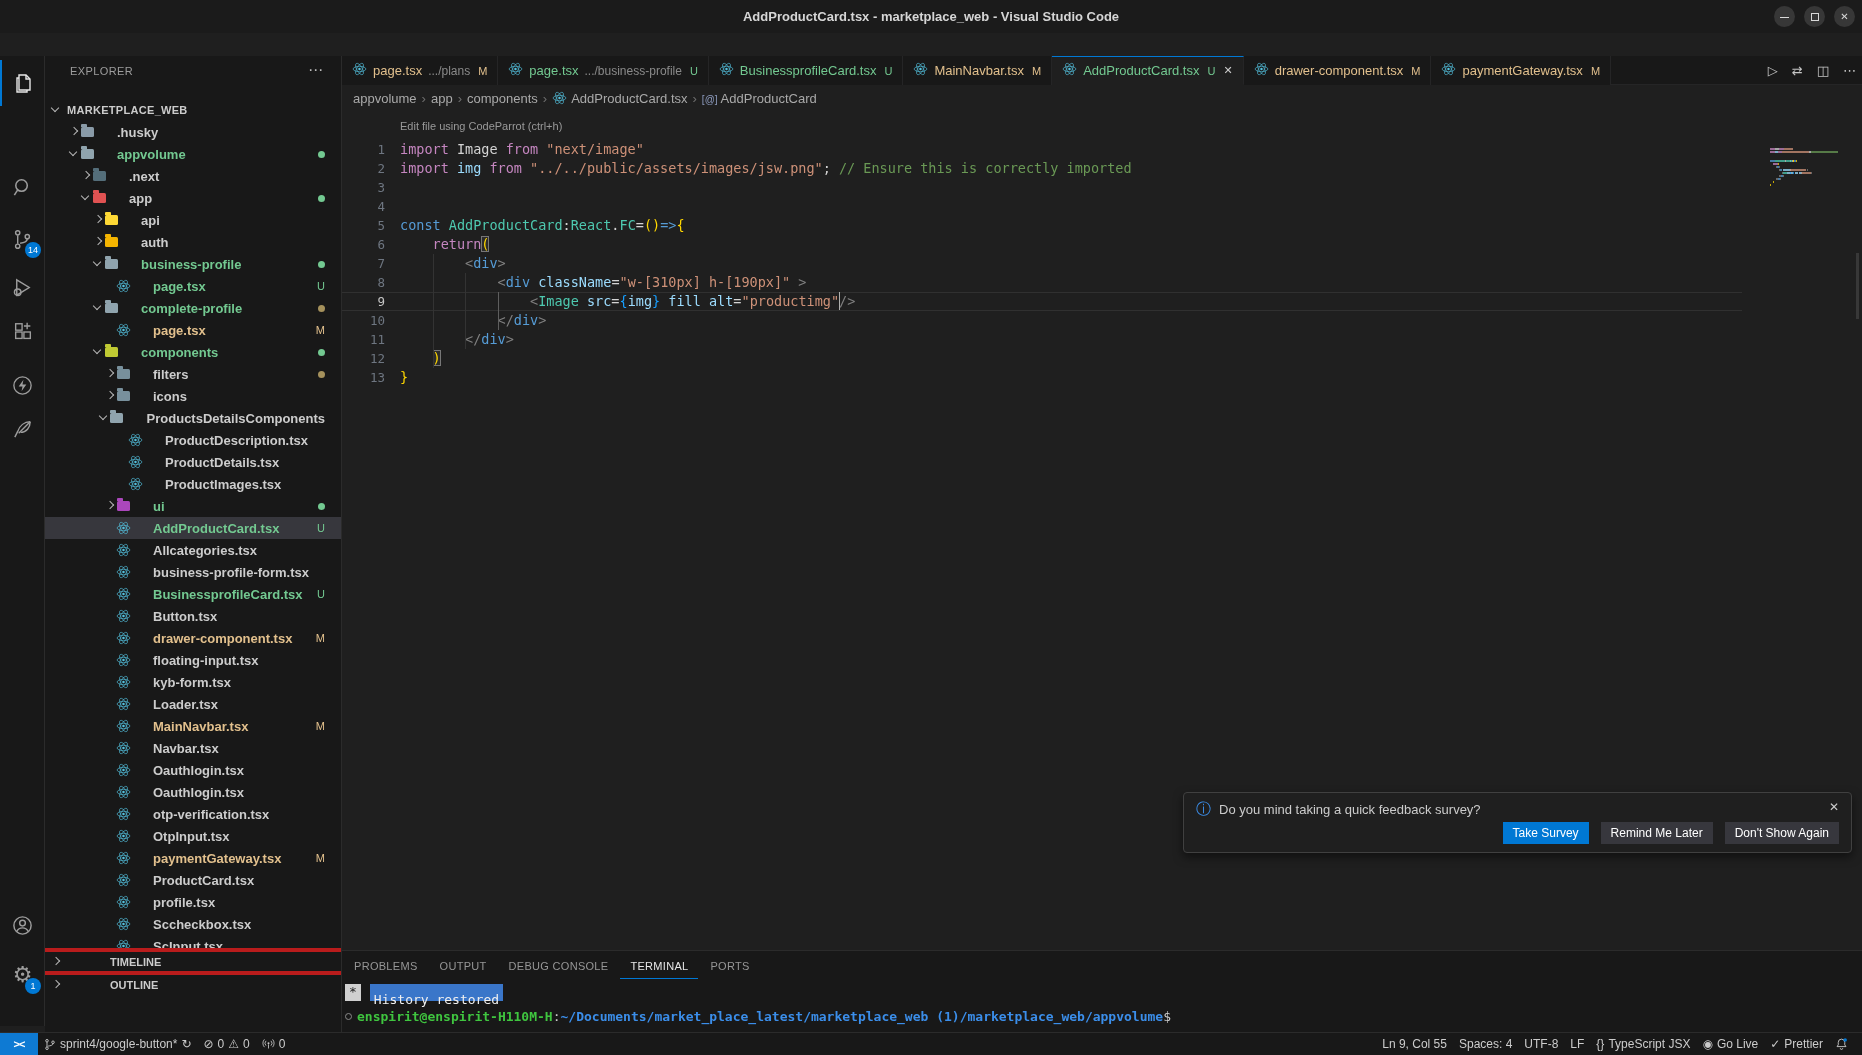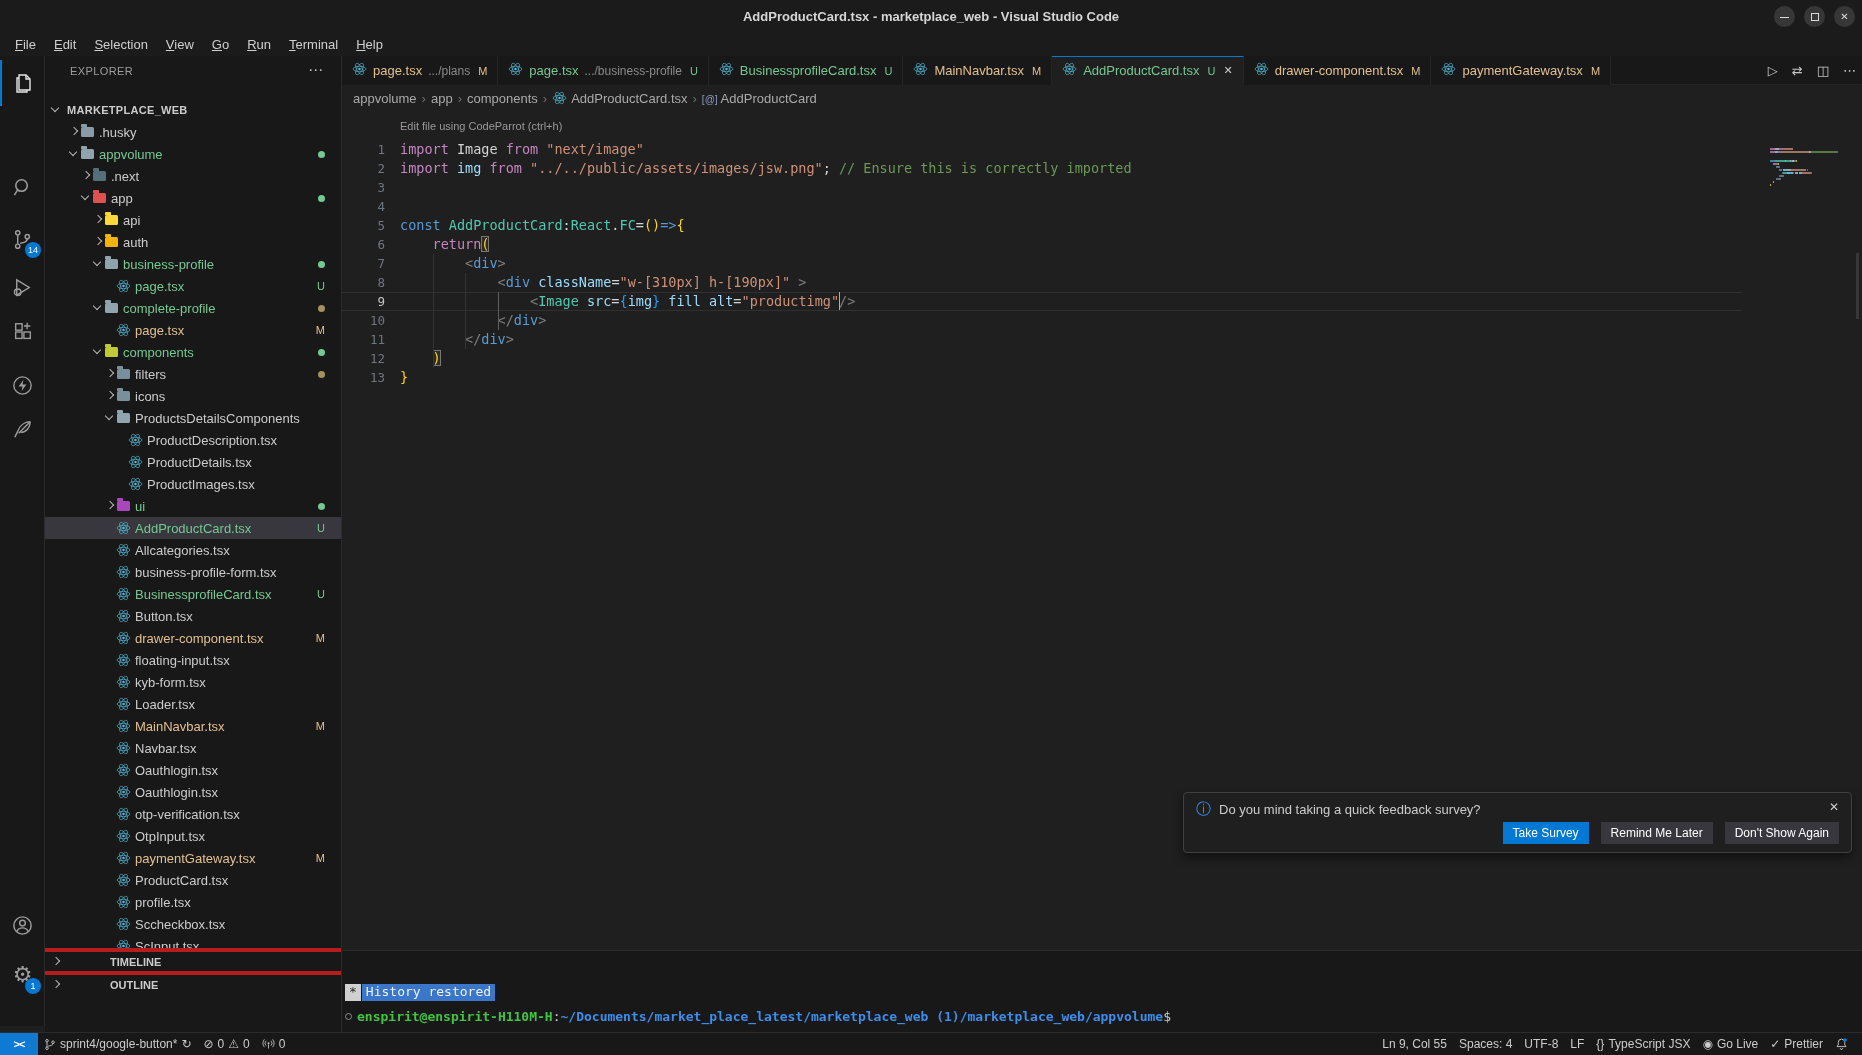--- a/index.html
+++ b/index.html
@@ -35,21 +35,21 @@
   #tree{position:absolute;left:0;top:65px;width:100%;}
   .row{position:relative;height:22px;display:flex;align-items:center;font-size:13px;color:#cccccc;cursor:pointer;white-space:nowrap;}
   .row.sel{background:#37373d;}
   .chev{flex:none;width:10px;height:10px;position:relative;}
   .chev.c::before, .chev.e::before{content:"";position:absolute;left:2px;top:1px;width:5px;height:5px;border-right:1.2px solid #b6b6b6;border-bottom:1.2px solid #b6b6b6;}
   .chev.c::before{transform:rotate(-45deg);}
   .chev.e::before{transform:rotate(45deg);left:1px;top:0;}
   .folder{flex:none;width:13px;height:10px;border-radius:1.5px;position:relative;background:var(--fc,#90a4ae);}
   .folder::before{content:"";position:absolute;top:-3px;left:0;width:6px;height:3px;border-radius:1px 1px 0 0;background:inherit;}
   .ficon{flex:none;width:16px;display:flex;justify-content:center;}
-  .rlabel{margin-left:4px;}
+  .rlabel{margin-left:22px;font-weight:bold;}
   .rbadge{margin-left:auto;margin-right:16px;font-size:11px;}
   .t-g{color:#73C991;} .t-y{color:#E2C08D;}
   .b-g{color:#73C991;} .b-y{color:#E2C08D;}
   .dot{width:7px;height:7px;border-radius:50%;display:inline-block;}
   .dot.g{background:#73C991;} .dot.y{background:#a5915c;}
   .sb-sec{position:absolute;left:0;width:100%;height:23px;border-top:4px solid #b91c1c;display:flex;align-items:center;font-size:11px;font-weight:bold;color:#cccccc;cursor:pointer;background:#181818;gap:43px;}
   .sb-sec .chev{margin:0 6px 0 6px;}
 
   
   #editor{position:absolute;left:342px;top:56px;right:0;bottom:23px;background:#1f1f1f;}
@@ -90,21 +90,21 @@
   .mm-t{height:2px;opacity:.75;}
   #ovruler{position:absolute;right:3px;top:142px;width:3px;height:66px;background:#4a4a4a;opacity:.6;}
 
   
   #panel{position:absolute;left:342px;right:0;top:950px;height:82px;background:#181818;border-top:1px solid #2b2b2b;}
   #ptabs{position:absolute;left:2px;top:3px;height:25px;display:flex;gap:2px;}
   .ptab{padding:0 10px;font-size:11px;letter-spacing:.3px;color:#969696;line-height:25px;cursor:pointer;}
   .ptab.active{color:#e7e7e7;border-bottom:1px solid #0078d4;}
   #thistory{position:absolute;left:3px;top:33px;font-family:"DejaVu Sans Mono","Liberation Mono",monospace;font-size:13px;height:17px;display:flex;}
   #thistory .star{background:#d0d0d0;color:#1f1f1f;padding:0 4px;}
-  #thistory .msg{background:#3a76c9;color:#f0f0f0;padding:0 4px;margin-left:1px;}
+  #thistory .msg{background:#3a76c9;color:#f0f0f0;padding:8px 4px;margin-left:9px;}
   #tprompt{position:absolute;left:3px;top:58px;font-family:"DejaVu Sans Mono","Liberation Mono",monospace;font-size:13px;display:flex;align-items:center;white-space:pre;}
   #tprompt .deco{width:7px;height:7px;border:1.4px solid #8a8a8a;border-radius:50%;margin-right:5px;flex:none;}
   #tprompt .usr{color:#3fc53f;font-weight:bold;}
   #tprompt .pth{color:#3b8eea;font-weight:bold;}
   #tprompt .pln{color:#cccccc;}
 
   
   #statusbar{position:absolute;left:0;bottom:0;width:100%;height:23px;background:#181818;border-top:1px solid #2b2b2b;display:flex;align-items:center;font-size:12px;color:#cccccc;}
   #sb-left{display:flex;align-items:center;height:100%;}
   #sb-right{margin-left:auto;display:flex;align-items:center;height:100%;padding-right:8px;}
@@ -126,30 +126,20 @@
 
 <div id="win">
 
   <div id="titlebar">
     <div id="wtitle">AddProductCard.tsx - marketplace_web - Visual Studio Code</div>
     <div class="wc" style="left:1774px;"><span class="bar"></span></div>
     <div class="wc" style="left:1804px;"><span class="sq"></span></div>
     <div class="wc" style="left:1834px;"><span>✕</span></div>
   </div>
 
-  <div id="menubar">
-      <span class="menu-item">File</span>
-      <span class="menu-item">Edit</span>
-      <span class="menu-item">Selection</span>
-      <span class="menu-item">View</span>
-      <span class="menu-item">Go</span>
-      <span class="menu-item">Run</span>
-      <span class="menu-item">Terminal</span>
-      <span class="menu-item">Help</span>
-    </div>
 
   <div id="activitybar">
     <div class="act active" style="top:4px;">
       <svg width="24" height="24" viewBox="0 0 24 24" fill="none" stroke-width="1.4">
           <path d="M14 4H7v15h11V8l-4-4z"></path>
           <path d="M14 4v4h4"></path>
           <path d="M7 7H5v14h10v-2"></path>
         </svg>
     </div>
     <div class="act" style="top:108px;">
@@ -1035,20 +1025,27 @@
           </div>
           <div class="mm-line" style="top: 36px;">
             <span class="mm-t" style="width: 0.75px; background: rgb(255, 215, 0);"></span>
           </div>
         </div>
       <div id="ovruler"></div>
     </div>
   </div>
 
   <div id="panel">
+    <div id="ptabs">
+        <span class="ptab">PROBLEMS</span>
+        <span class="ptab">OUTPUT</span>
+        <span class="ptab">DEBUG CONSOLE</span>
+        <span class="ptab active">TERMINAL</span>
+        <span class="ptab">PORTS</span>
+      </div>
     <div id="thistory">
       <span class="star">*</span>
       <span class="msg">History restored</span>
     </div>
     <div id="tprompt">
       <span class="deco"></span>
       <span class="usr">enspirit@enspirit-H110M-H</span>
       <span class="pln">:</span>
       <span class="pth">~/Documents/market_place_latest/marketplace_web (1)/marketplace_web/appvolume</span>
       <span class="pln">$</span>

